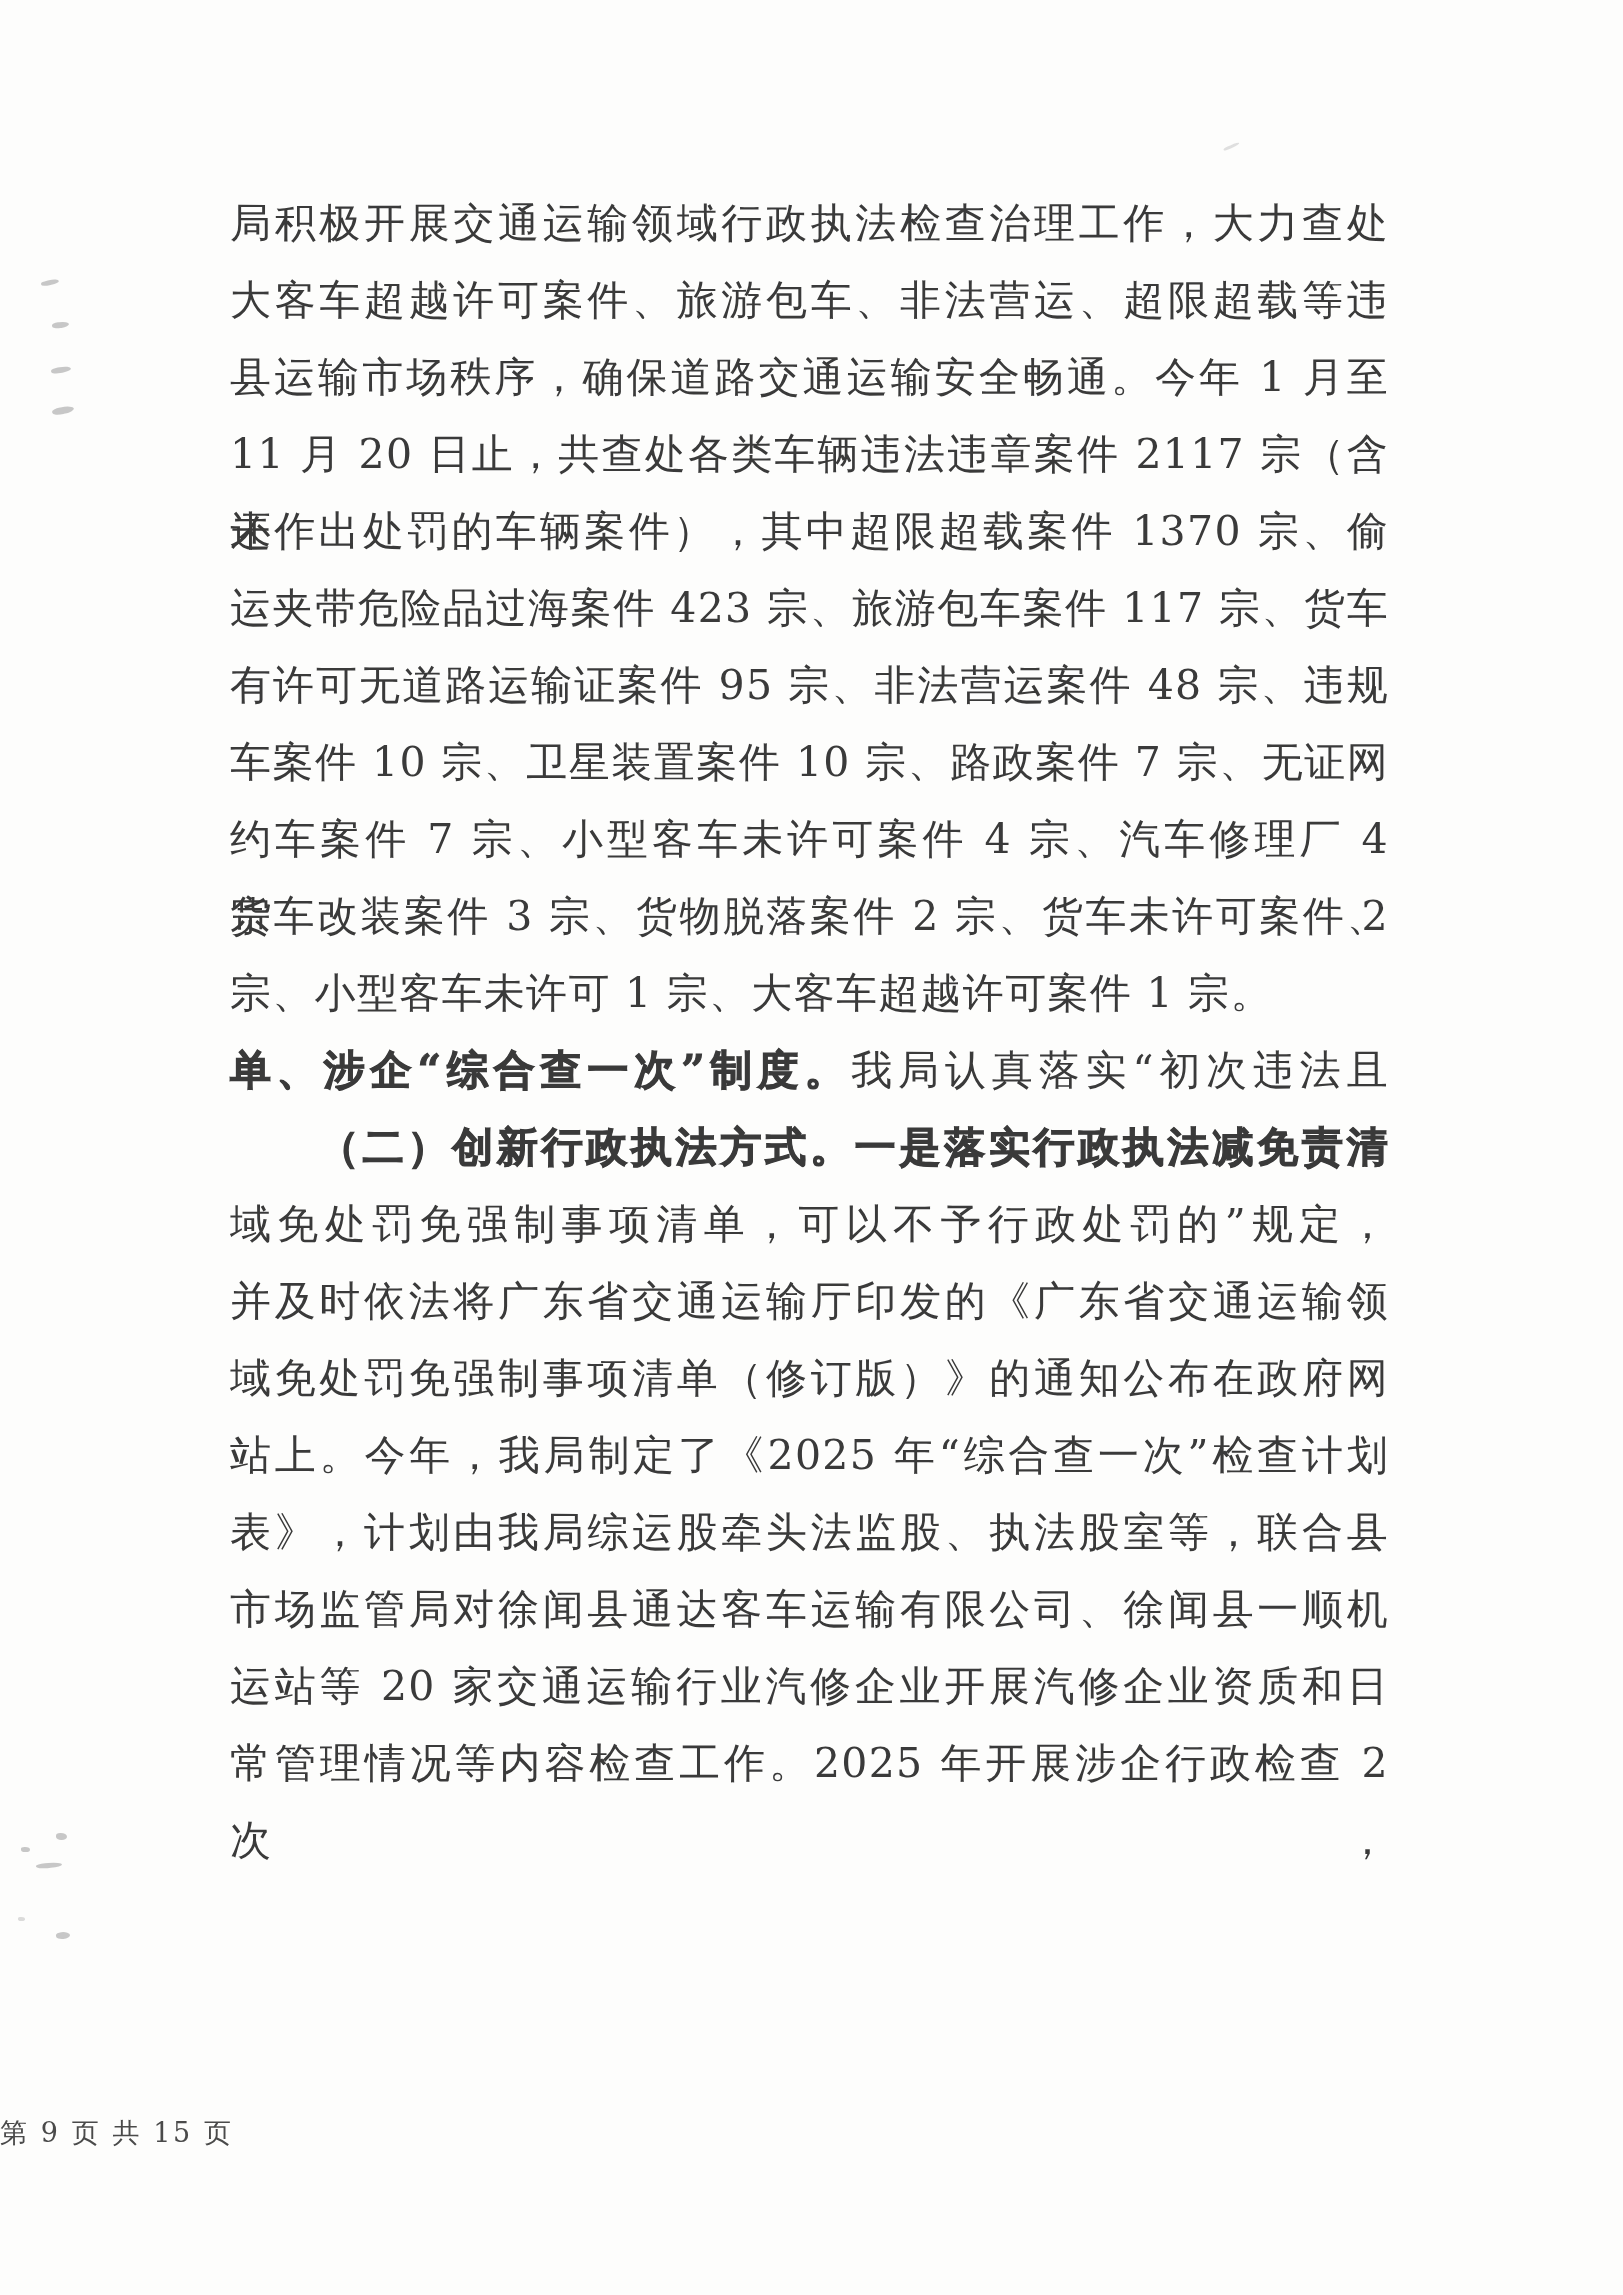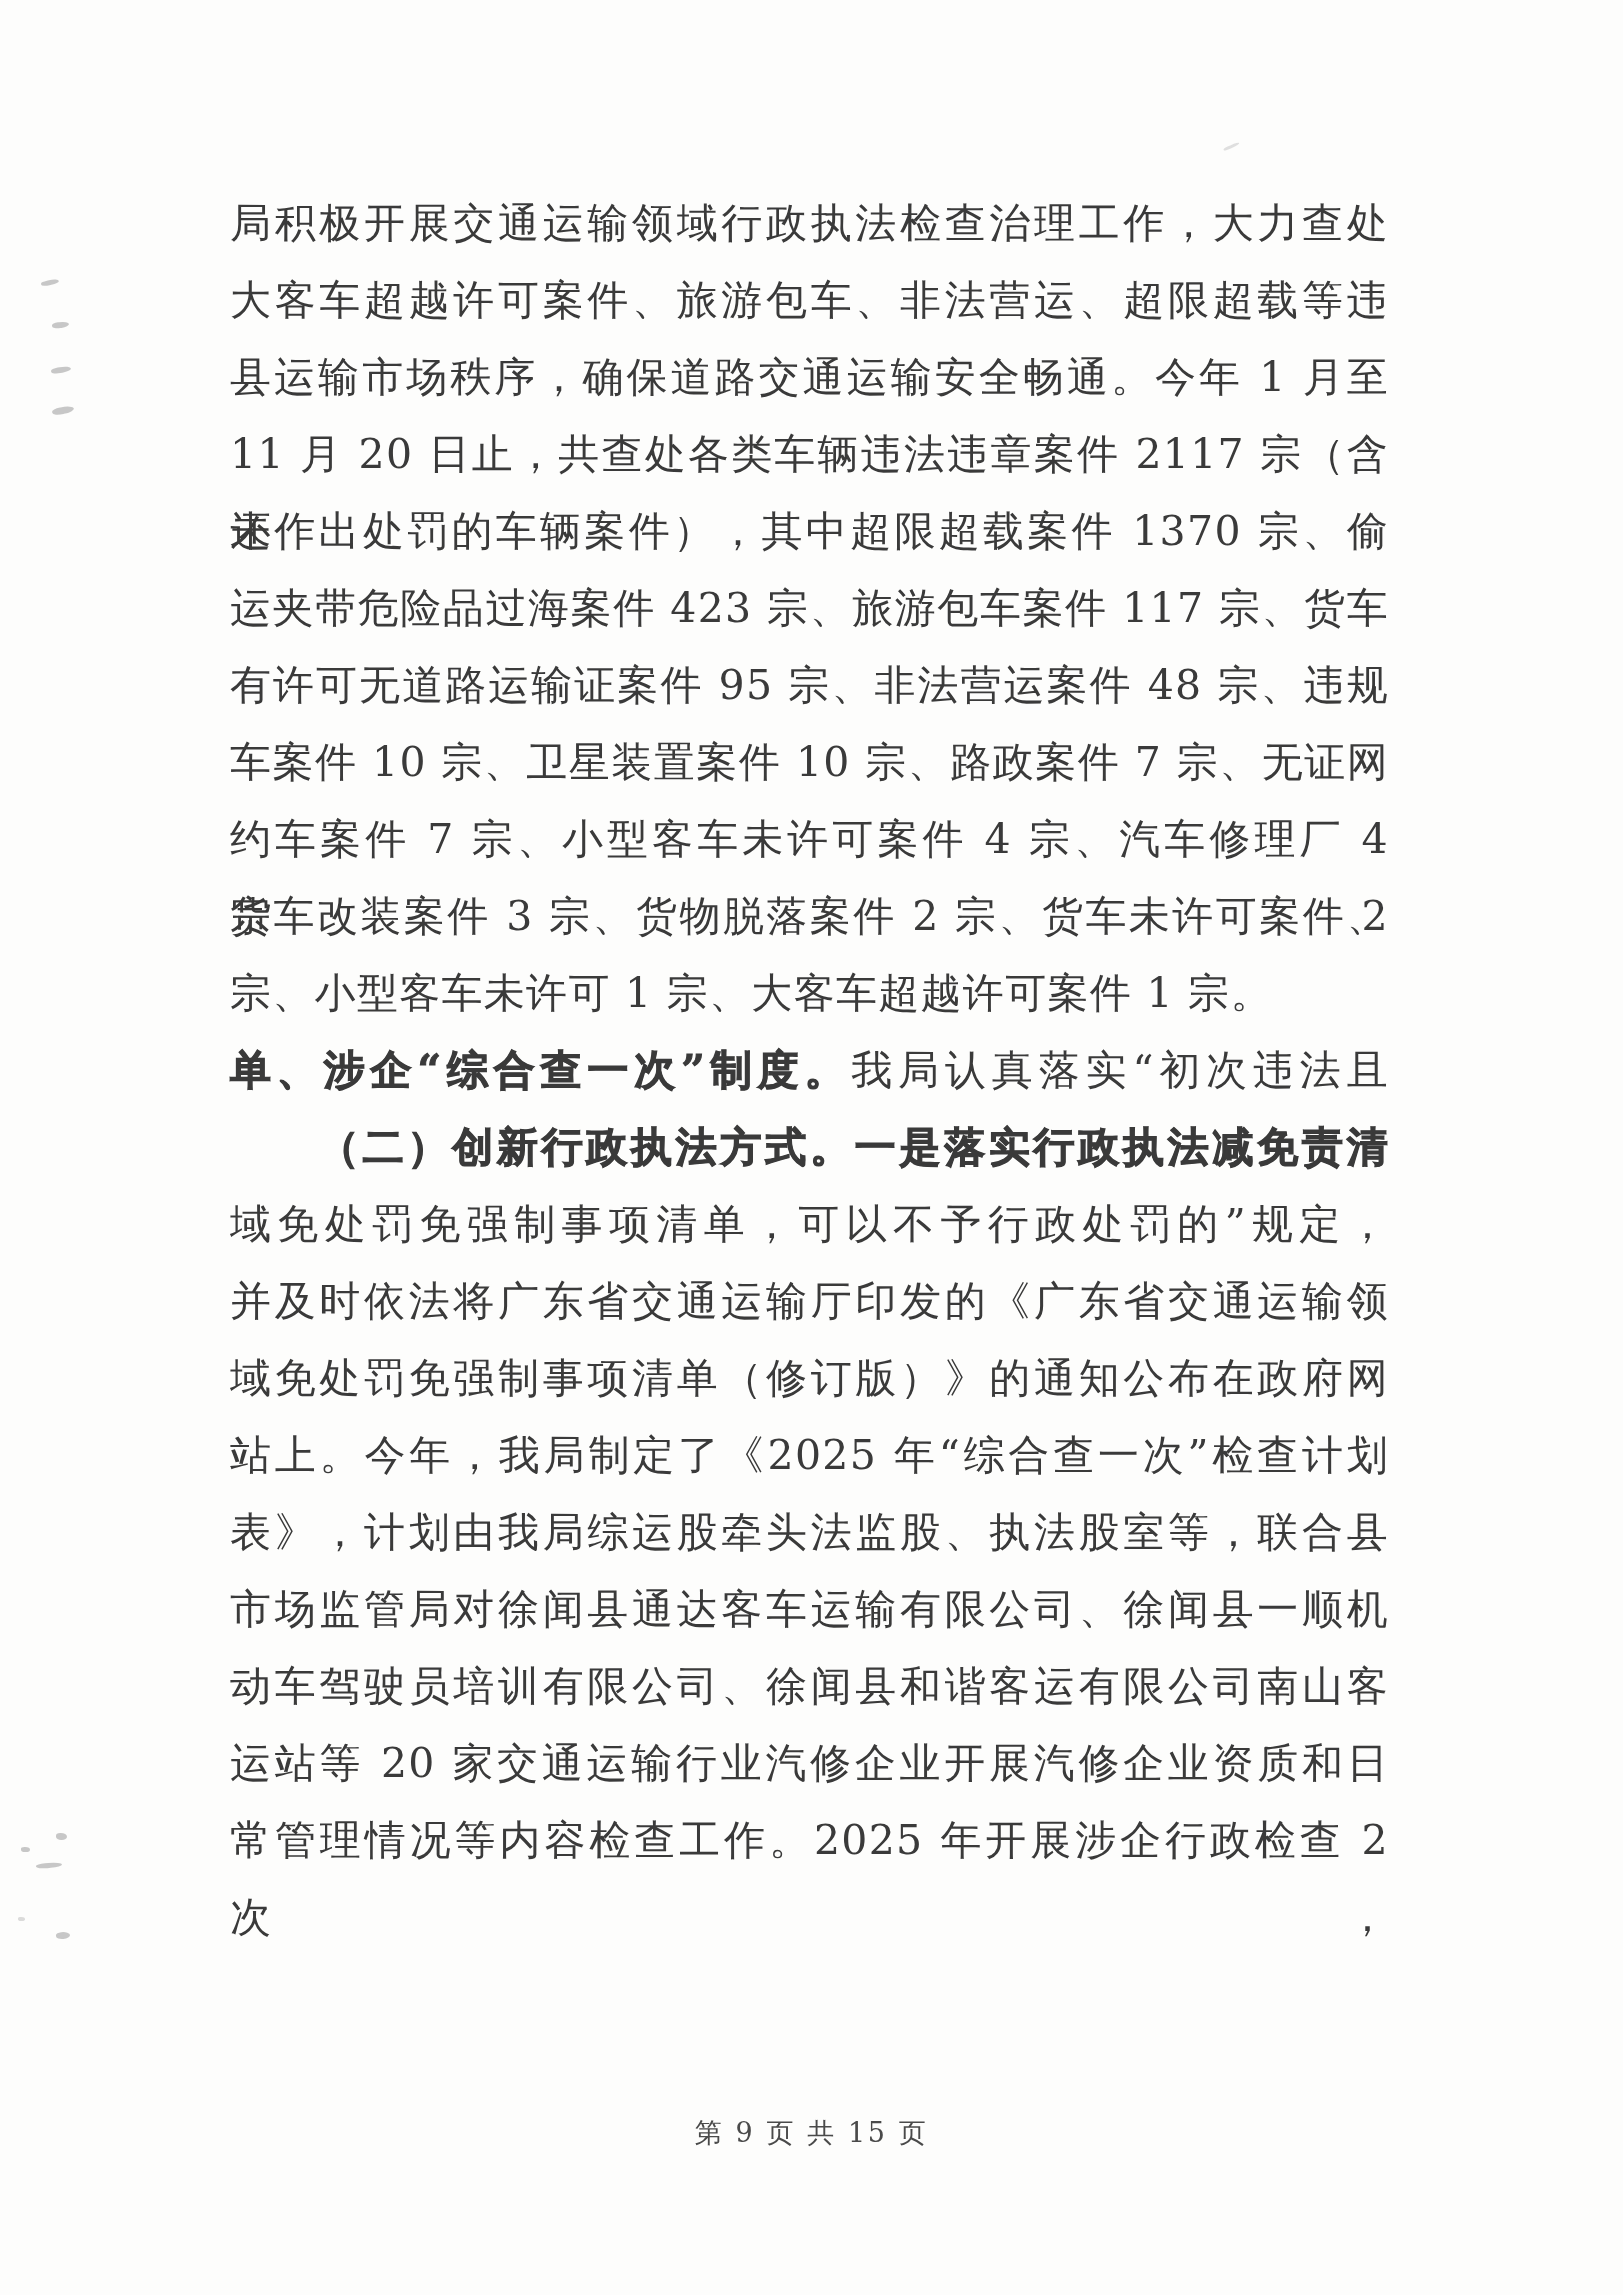--- a/index.html
+++ b/index.html
@@ -44,21 +44,20 @@
   }
   .b{
     font-weight:700;
     -webkit-text-stroke:1px var(--ink);
   }
   .footer{
     position:absolute;
     left:0;
     top:2115px;
     width:1623px;
-    text-align:center;
     font-size:27px;
     color:var(--footer-ink);
     letter-spacing:2.6px;
     font-family:"DejaVu Serif","Liberation Serif",serif;
   }
   .speck{
     position:absolute;
     background:#9a9a9a;
     opacity:.55;
     border-radius:40% 60% 50% 50%;
@@ -93,21 +92,20 @@
     <div class="line"><span class="b"></span><span>货车改装案件 3 宗、货物脱落案件 2 宗、货车未许可案件 2</span></div>
     <div class="line end"><span class="b"></span><span>宗、小型客车未许可 1 宗、大客车超越许可案件 1 宗。</span></div>
     <div class="line"><span class="b">单、涉企“综合查一次”制度。</span><span>我局认真落实“初次违法且</span></div>
     <div class="line indent"><span class="b">（二）创新行政执法方式。一是落实行政执法减免责清</span><span></span></div>
     <div class="line"><span class="b"></span><span>域免处罚免强制事项清单，可以不予行政处罚的”规定，</span></div>
     <div class="line"><span class="b"></span><span>并及时依法将广东省交通运输厅印发的《广东省交通运输领</span></div>
     <div class="line"><span class="b"></span><span>域免处罚免强制事项清单（修订版）》的通知公布在政府网</span></div>
     <div class="line"><span class="b"></span><span>站上。今年，我局制定了《2025 年“综合查一次”检查计划</span></div>
     <div class="line"><span class="b"></span><span>表》，计划由我局综运股牵头法监股、执法股室等，联合县</span></div>
     <div class="line"><span class="b"></span><span>市场监管局对徐闻县通达客车运输有限公司、徐闻县一顺机</span></div>
-    <div class="line"><span class="b"></span><span>动车驾驶员培训有限公司、徐闻县和谐客运有限公司南山客</span></div>
     <div class="line"><span class="b"></span><span>运站等 20 家交通运输行业汽修企业开展汽修企业资质和日</span></div>
     <div class="line"><span class="b"></span><span>常管理情况等内容检查工作。2025 年开展涉企行政检查 2 次，</span></div>
   </div>
 
   <div class="footer">第 9 页 共 15 页</div>
 
 </div>
 
 
 </body></html>

